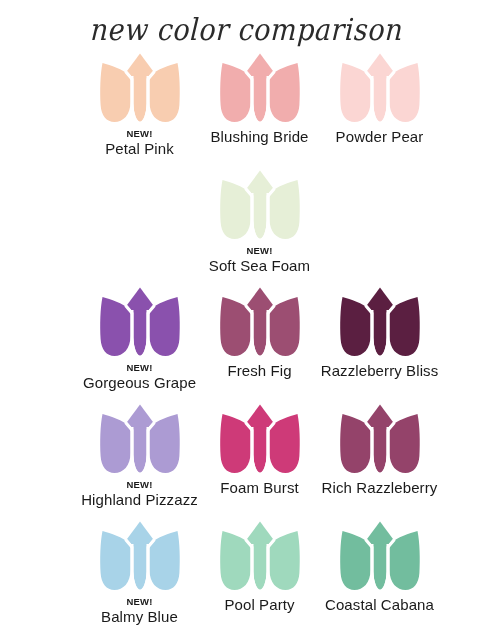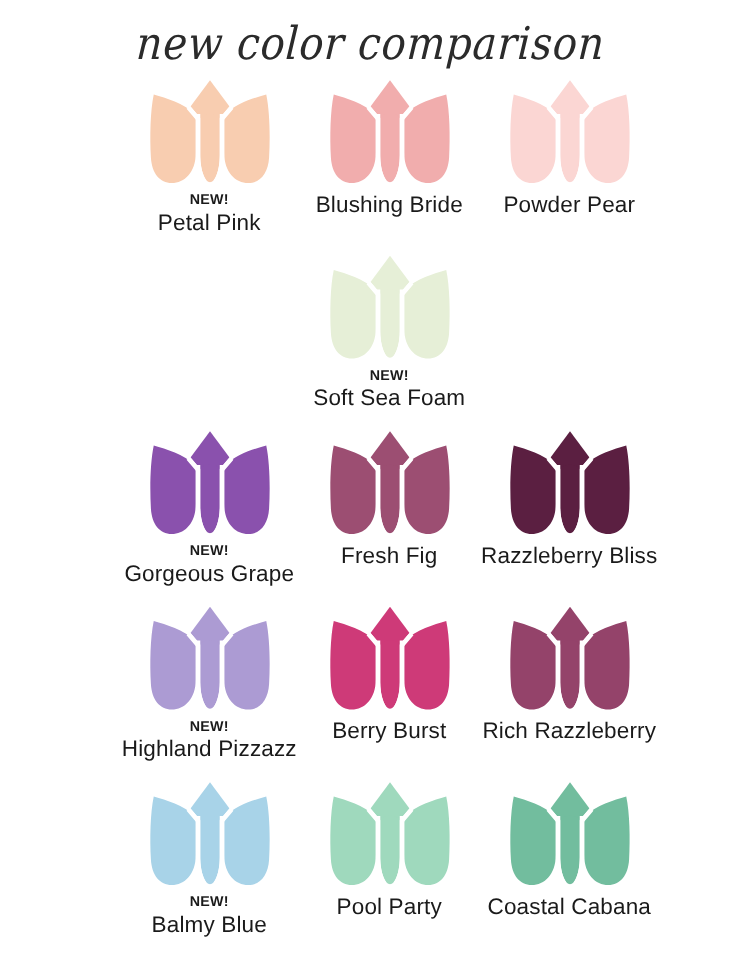--- a/index.html
+++ b/index.html
@@ -242,21 +242,21 @@
             <path d="M3.5 11 C12 13.5 23 16.5 31.5 24.5 L31.5 50 C31.5 63 24 70 15.5 70 C7.5 70 2.2 63.5 1.6 53 C0.8 39 1.2 22 3.5 11 Z" fill="#CE3A78"></path>
             <path d="M78.5 11 C70 13.5 59 16.5 50.5 24.5 L50.5 50 C50.5 63 58 70 66.5 70 C74.5 70 79.8 63.5 80.4 53 C81.2 39 80.8 22 78.5 11 Z" fill="#CE3A78"></path>
             <path d="M41 1.5 L54 19 L41 34.5 L28 19 Z" fill="#CE3A78"></path>
             <path d="M41 36.5 L26.5 19.5 M41 36.5 L55.5 19.5" fill="none" stroke="#ffffff" stroke-width="3"></path>
             <path d="M34.5 26 L34.5 51.5 C34.5 62 38 70 41 70 C44 70 47.5 62 47.5 51.5 L47.5 26 C45 23 37 23 34.5 26 Z" fill="#CE3A78"></path>
             <path d="M33 24 L33 51.5 C33 62.5 36.5 71 41 71" fill="none" stroke="#ffffff" stroke-width="3"></path>
             <path d="M49 24 L49 51.5 C49 62.5 45.5 71 41 71" fill="none" stroke="#ffffff" stroke-width="3"></path>
           </svg>
         </div>
         <div class="labels">
-          <span class="cname">Berry Burst</span>
+          <span class="cname">Foam Burst</span>
         </div>
       </div>
       <div class="cell">
         <div class="tulip">
           <svg viewBox="0 0 82 72">
             <path d="M3.5 11 C12 13.5 23 16.5 31.5 24.5 L31.5 50 C31.5 63 24 70 15.5 70 C7.5 70 2.2 63.5 1.6 53 C0.8 39 1.2 22 3.5 11 Z" fill="#94436A"></path>
             <path d="M78.5 11 C70 13.5 59 16.5 50.5 24.5 L50.5 50 C50.5 63 58 70 66.5 70 C74.5 70 79.8 63.5 80.4 53 C81.2 39 80.8 22 78.5 11 Z" fill="#94436A"></path>
             <path d="M41 1.5 L54 19 L41 34.5 L28 19 Z" fill="#94436A"></path>
             <path d="M41 36.5 L26.5 19.5 M41 36.5 L55.5 19.5" fill="none" stroke="#ffffff" stroke-width="3"></path>
             <path d="M34.5 26 L34.5 51.5 C34.5 62 38 70 41 70 C44 70 47.5 62 47.5 51.5 L47.5 26 C45 23 37 23 34.5 26 Z" fill="#94436A"></path>

